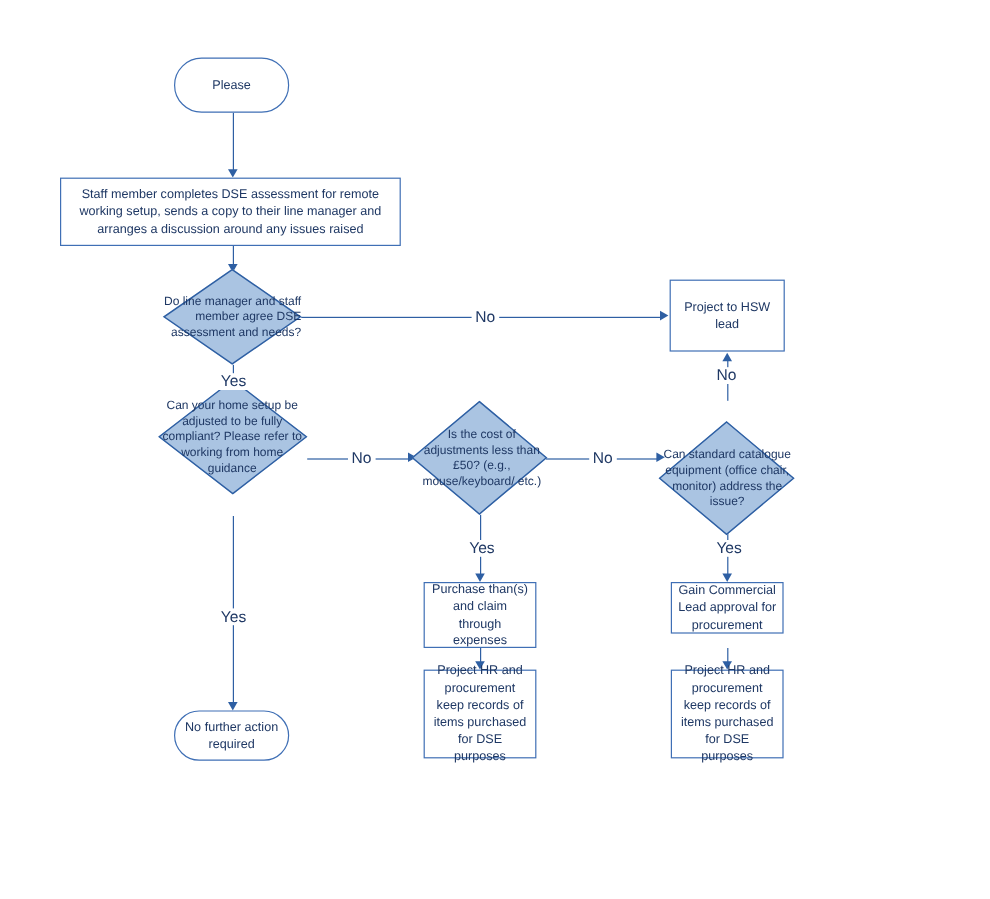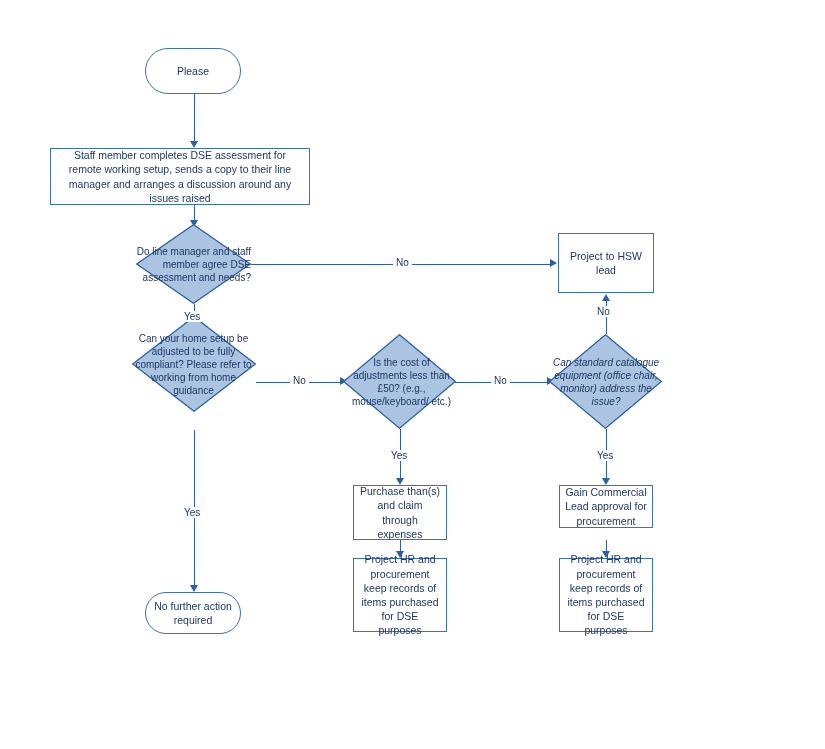--- a/index.html
+++ b/index.html
@@ -102,21 +102,21 @@
     border-right: 4.5px solid transparent;
     border-bottom: 7px solid #2e5fa3;
   }
   .arrow.right {
     border-top: 4.5px solid transparent;
     border-bottom: 4.5px solid transparent;
     border-left: 7px solid #2e5fa3;
   }
   .elabel {
     position: absolute;
-    font-size: 10px;
+    font-size: 13px;
     color: #1f3864;
     background: #ffffff;
     padding: 0 3px;
     z-index: 4;
     white-space: nowrap;
     line-height: 1.1;
   }
 </style>
 </head>
 <body>
@@ -165,21 +165,21 @@
   <div class="elabel" style="left:181px; top:507px;">Yes</div>
   <div class="elabel" style="left:491px; top:375px;">No</div>
   <div class="elabel" style="left:388px; top:450px;">Yes</div>
   <div class="elabel" style="left:594px; top:306px;">No</div>
   <div class="elabel" style="left:594px; top:450px;">Yes</div>
 
   <div class="node terminal" style="left:145px; top:48px; width:96px; height:46px;">
     <span class="txt">Please</span>
   </div>
 
-  <div class="node process" style="left:50px; top:148px; width:260px; height:57px; padding:8px 10px;">
+  <div class="node process" style="left:50px; top:148px; width:284px; height:57px; padding:8px 10px;">
     <span class="txt">Staff member completes DSE assessment for remote working setup, sends a copy to their line manager and arranges a discussion around any issues raised</span>
   </div>
 
   <div class="node decision" style="left:136px; top:224px; width:115px; height:80px;text-align:right;">
     <div class="dia"></div>
     <svg class="diaedge" viewBox="0 0 115 80" preserveAspectRatio="none">
       <polygon points="57.5,0.7 114.3,40 57.5,79.3 0.7,40"></polygon>
     </svg>
     <span class="txt" style="width:126px; margin-left:-5px;">Do line manager and staff member agree DSE assessment and needs?</span>
   </div>
@@ -197,21 +197,21 @@
   </div>
 
   <div class="node decision" style="left:343px; top:334px; width:113px; height:95px;">
     <div class="dia"></div>
     <svg class="diaedge" viewBox="0 0 113 95" preserveAspectRatio="none">
       <polygon points="56.5,0.7 112.3,47.5 56.5,94.3 0.7,47.5"></polygon>
     </svg>
     <span class="txt" style="width:105px; margin-left:4px;">Is the cost of adjustments less than £50? (e.g., mouse/keyboard/ etc.)</span>
   </div>
 
-  <div class="node decision" style="left:549px; top:334px; width:113px; height:95px;font-style:italic;">
+  <div class="node decision" style="left:549px; top:351px; width:113px; height:95px;">
     <div class="dia"></div>
     <svg class="diaedge" viewBox="0 0 113 95" preserveAspectRatio="none">
       <polygon points="56.5,0.7 112.3,47.5 56.5,94.3 0.7,47.5"></polygon>
     </svg>
     <span class="txt" style="width:110px; margin-left:1px;">Can standard catalogue equipment (office chair, monitor) address the issue?</span>
   </div>
 
   <div class="node process" style="left:353px; top:485px; width:94px; height:55px; padding:2px 5px;">
     <span class="txt">Purchase than(s) and claim through expenses</span>
   </div>

